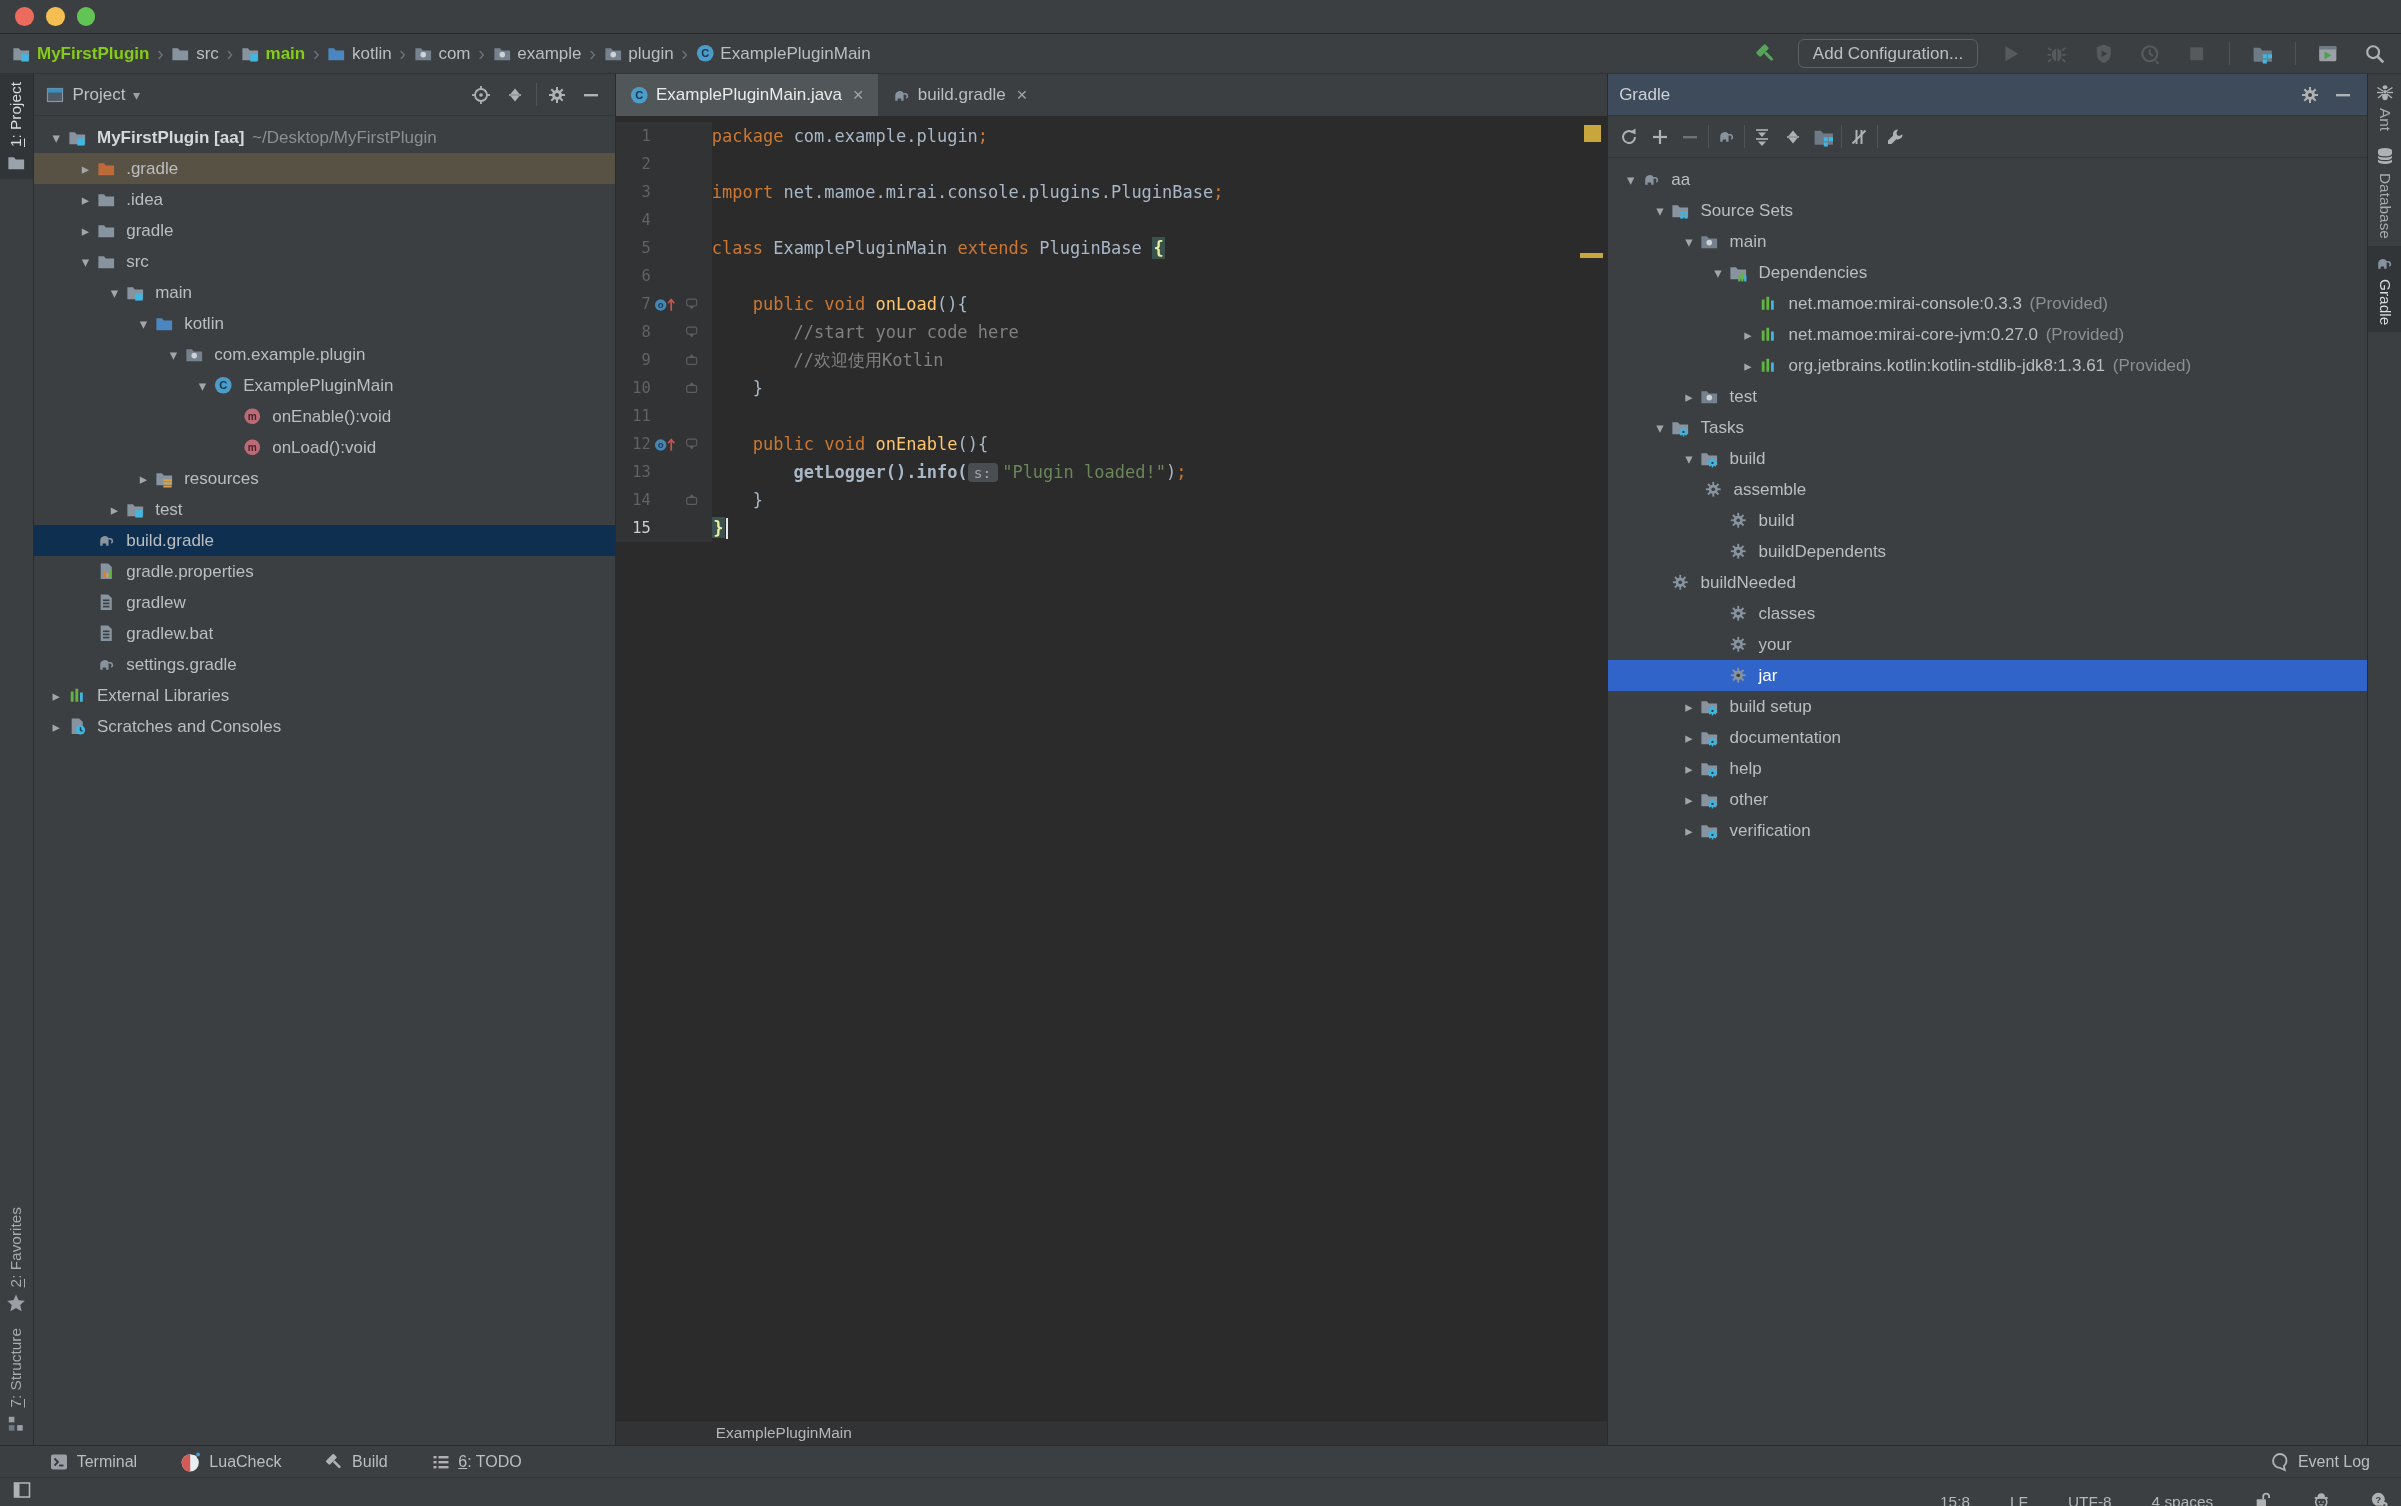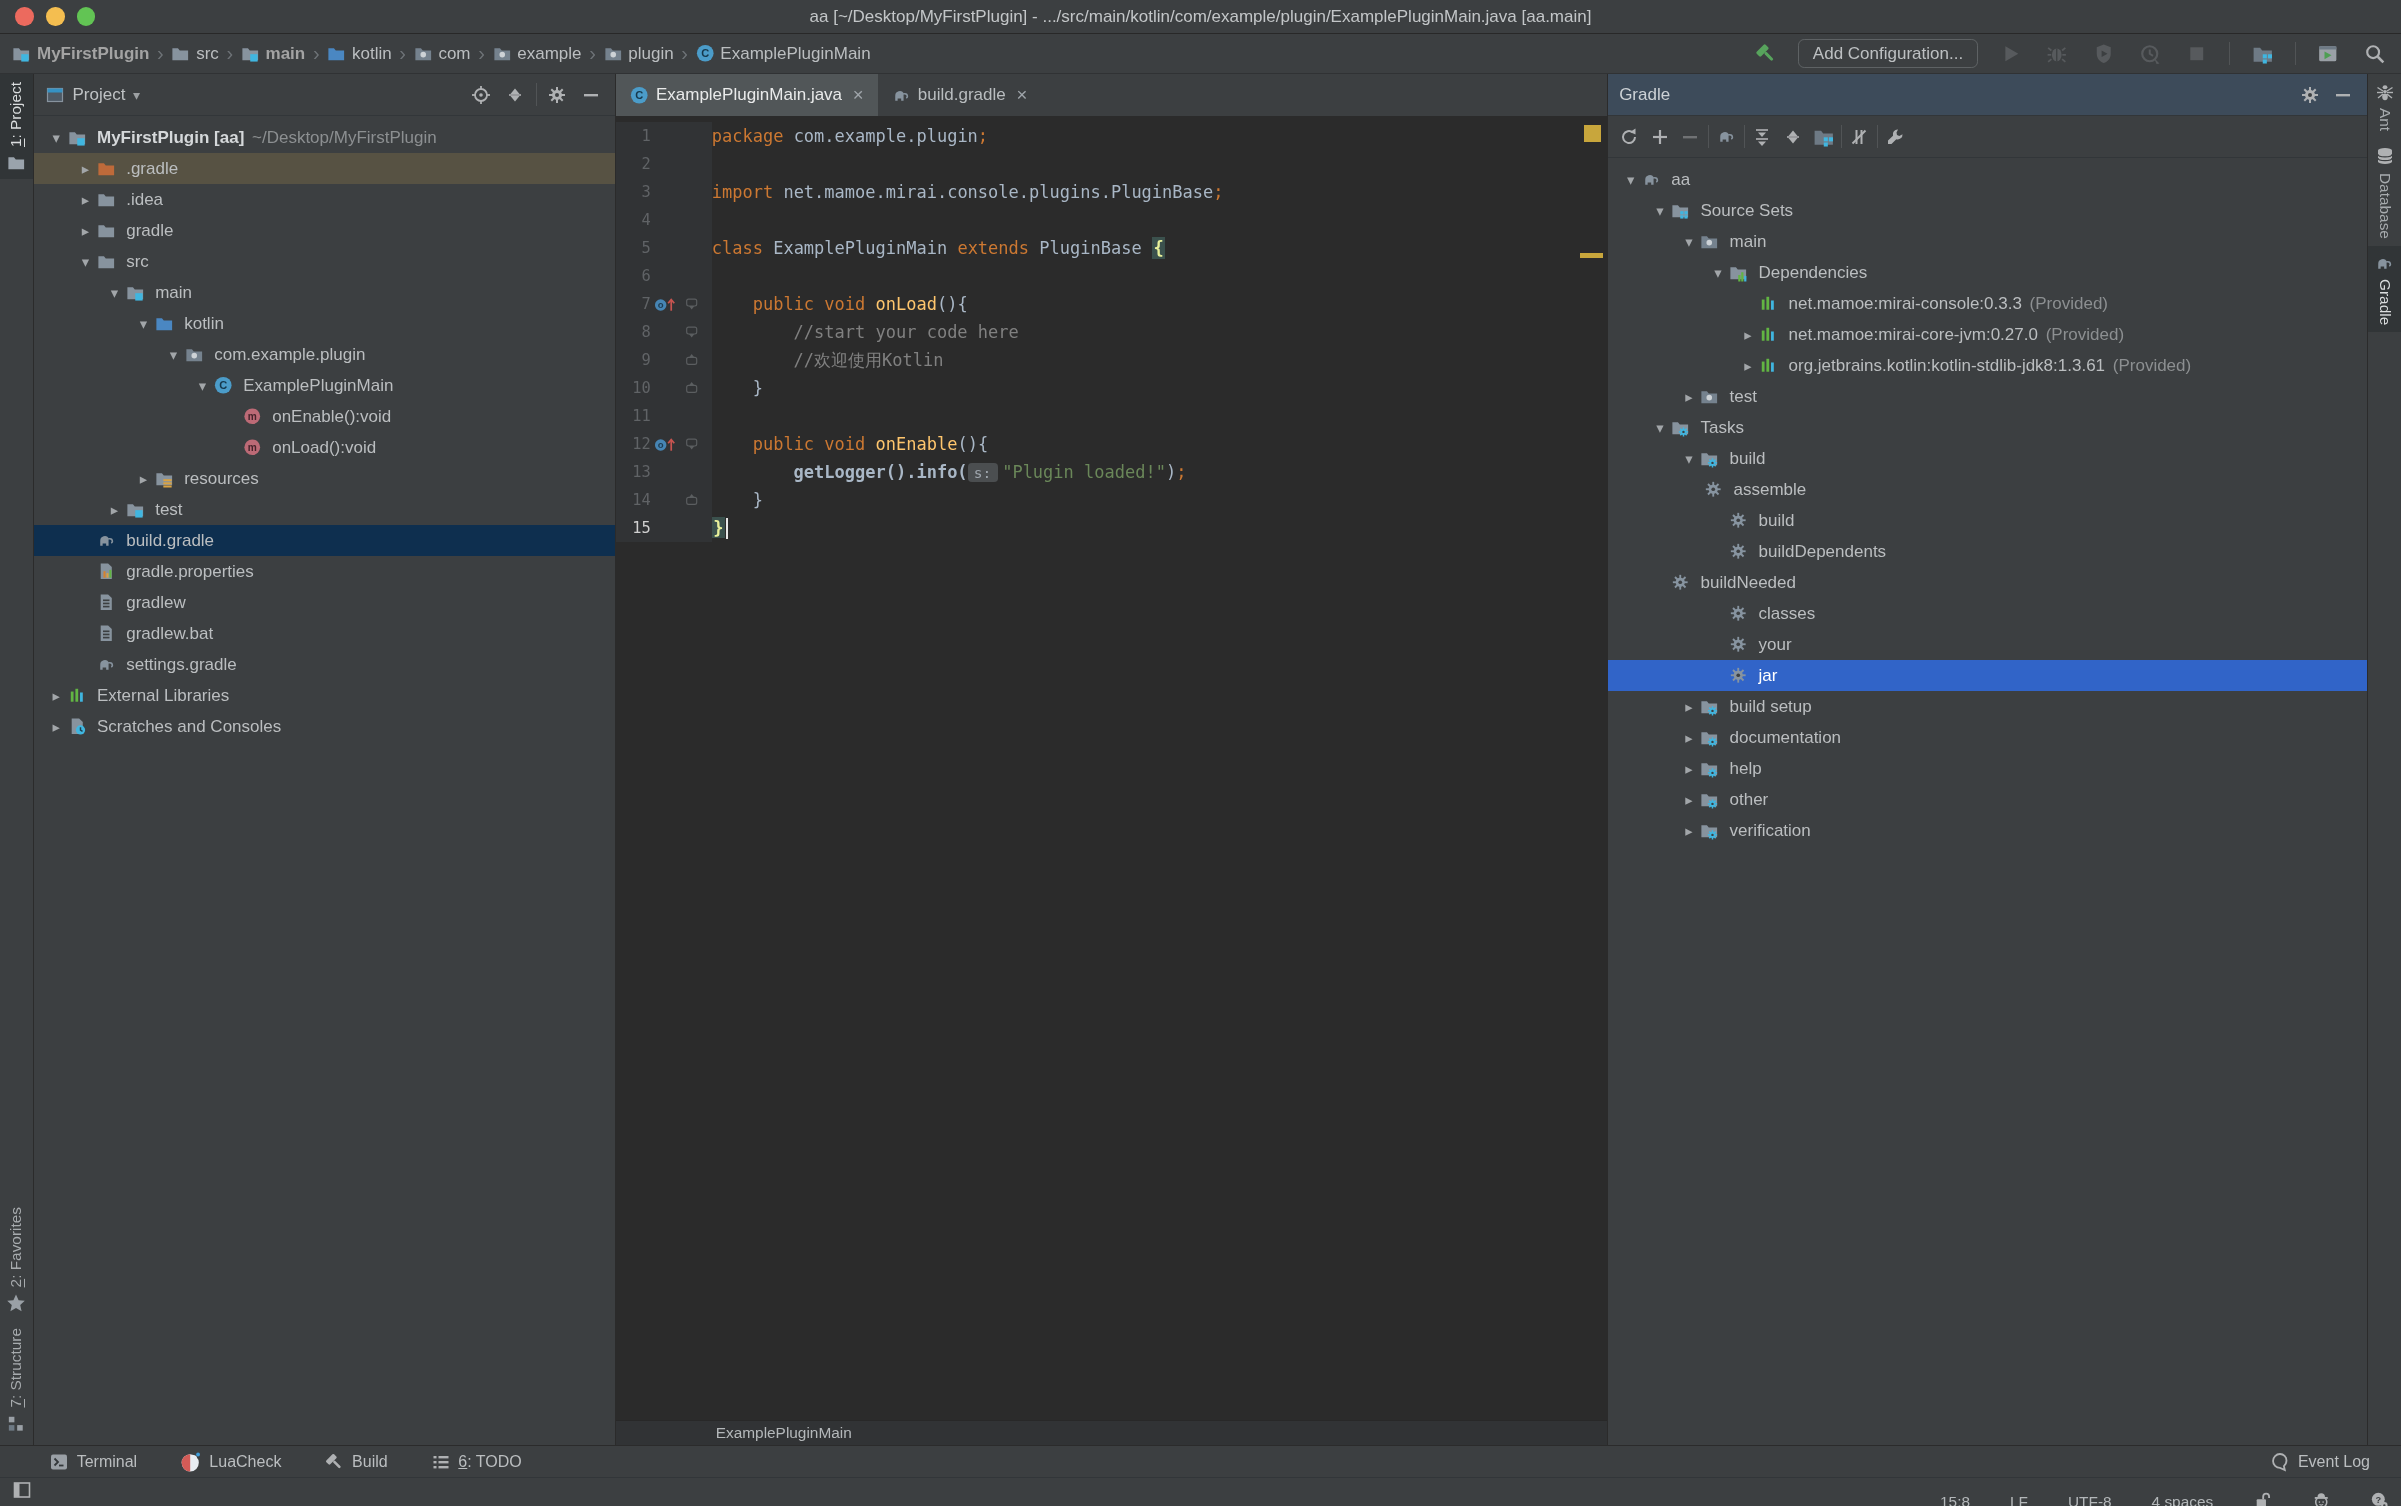--- a/index.html
+++ b/index.html
@@ -7,21 +7,21 @@
     font-family:"Liberation Sans","DejaVu Sans",sans-serif; color:#BBBBBB; }
   .titlebar { height:34px; background:#3C3F41; border-bottom:0.8px solid #282828;
     display:flex; align-items:center; position:relative; }
   .traffic { display:flex; gap:12.3px; margin-left:15.4px; }
   .tl { width:18.5px; height:18.5px; border-radius:50%; }
   .tl.red{background:#EC6A5E;} .tl.yellow{background:#F4BE50;} .tl.green{background:#62C454;}
   .win-title { position:absolute; left:0; right:0; text-align:center; font-size:17px; color:#C3C6C8; pointer-events:none; }
   .navbar { height:40px; display:flex; align-items:center; border-bottom:0.8px solid #303234; padding:0 12.3px; }
   .crumbs { display:flex; align-items:center; gap:4.6px; }
   .crumb { display:flex; align-items:center; gap:6.2px; font-size:17px; color:#BBBEC0; }
-  .crumb.bold span.lbl { font-weight:bold; color:#a3a3a3; }
+  .crumb.bold span.lbl { font-weight:bold; color:#84cc16; }
   .crumb-sep { color:#6E7377; font-size:20px; margin:0 3.1px; }
   .nav-spacer { flex:1; }
   .runbar { display:flex; align-items:center; gap:18.5px; }
   .tbtn { display:flex; align-items:center; justify-content:center; width:28px; height:28px; border-radius:3.1px; }
   .tbtn.disabled { opacity:.55; }
   .add-config { border:0.8px solid #5E6264; border-radius:6.2px; height:29px; padding:0 14px;
     font-size:17px; color:#BDC0C2; display:flex; align-items:center; }
   .tsep { width:0.8px; height:23px; background:#515456; }
   .main { display:flex; height:1371px; }
   .stripe { width:34px; background:#3C3F41; position:relative; }
@@ -87,21 +87,20 @@
 </style>
 </head>
 <body>
 
 <div class="titlebar">
   <div class="traffic">
     <div class="tl red"></div>
     <div class="tl yellow"></div>
     <div class="tl green"></div>
   </div>
-  <div class="win-title">aa [~/Desktop/MyFirstPlugin] - .../src/main/kotlin/com/example/plugin/ExamplePluginMain.java [aa.main]</div>
 </div>
 
 <div class="navbar">
   <div class="crumbs" id="crumbs">
       <span class="crumb bold">
         <span style="display: inline-flex; align-items: center;">
           <svg width="18.5" height="18.5" viewBox="0 0 20 20">
             <path d="M1.5 4.5 h6 l2 2.5 h9 v10.5 h-17z" fill="#87939E"></path>
             <rect x="10" y="11" width="8" height="8" fill="#40B6E0"></rect>
           </svg>

